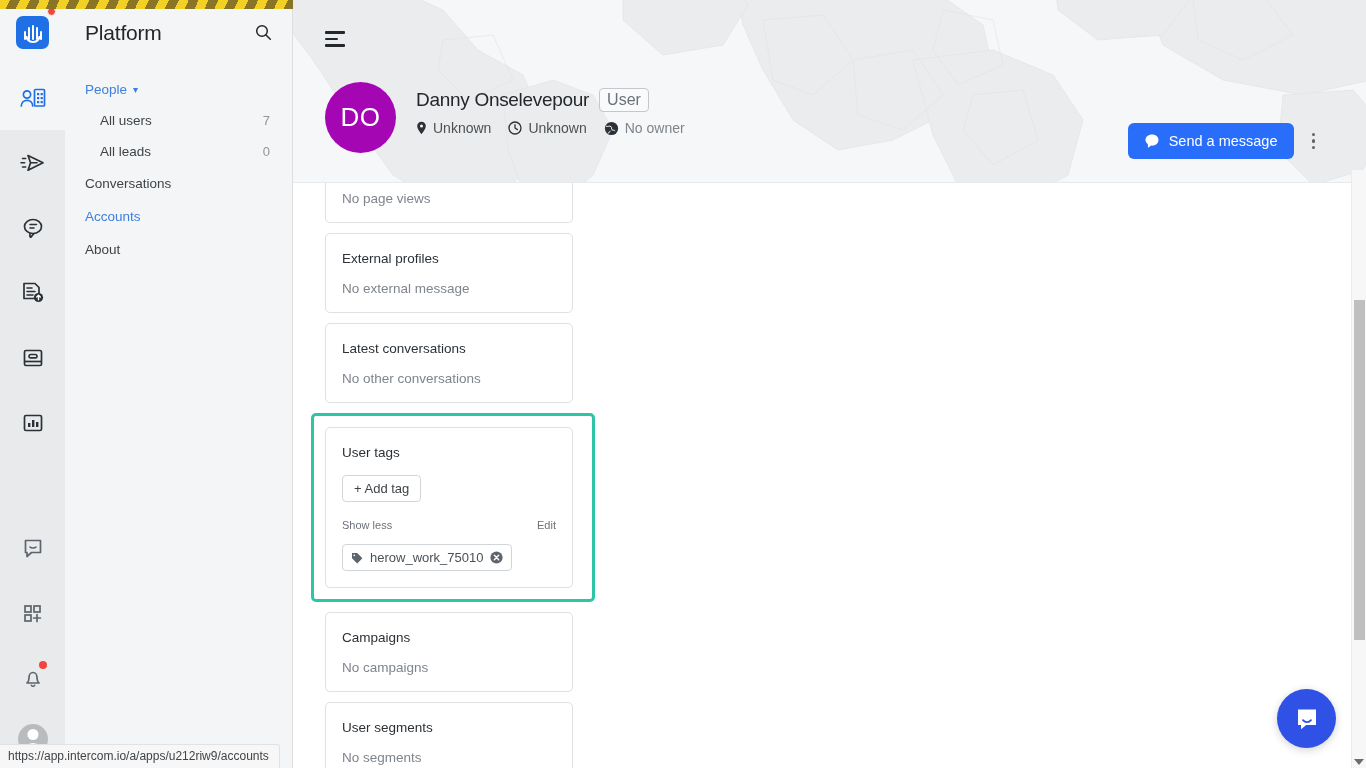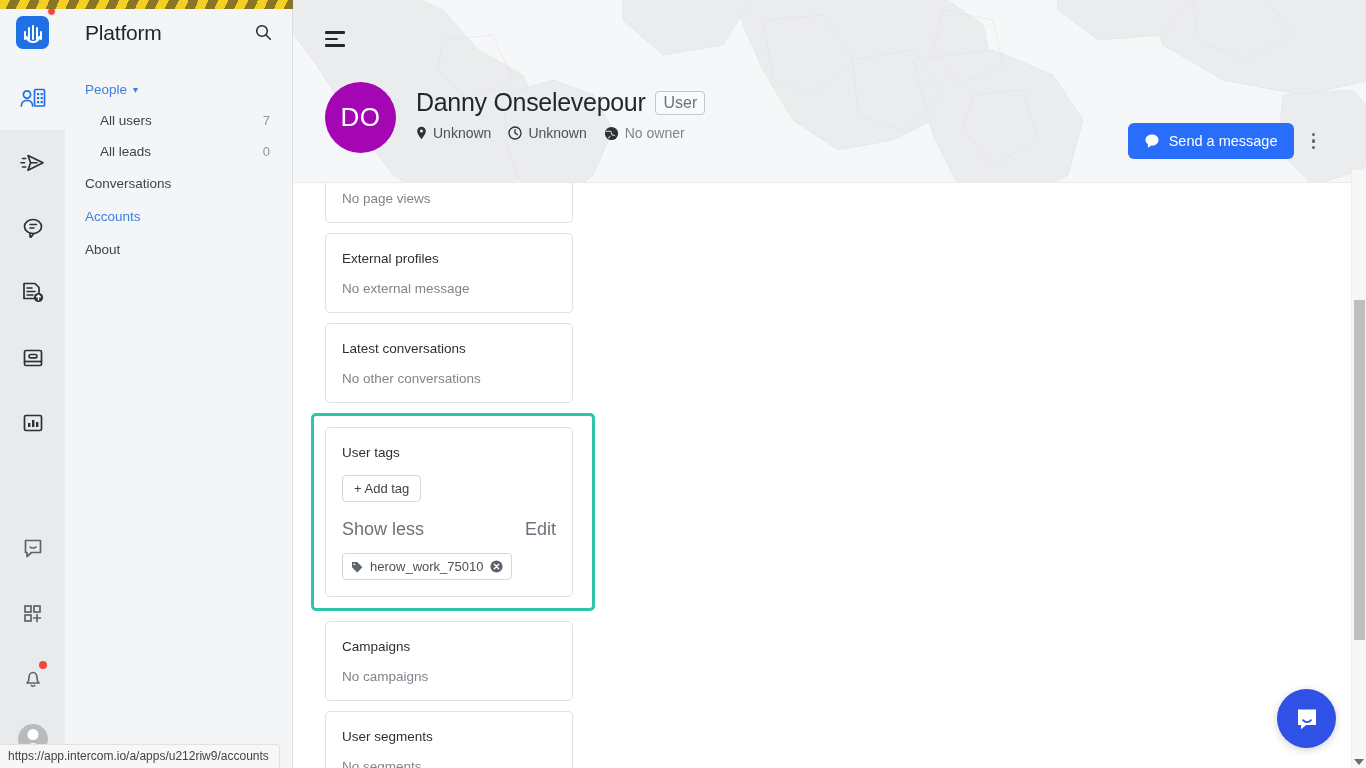--- a/index.html
+++ b/index.html
@@ -125,21 +125,21 @@
   .profile-row {
     position: absolute; left: 32px; top: 82px; display: flex; align-items: flex-start; z-index: 3;
   }
   .avatar {
     width: 71px; height: 71px; border-radius: 50%; background: #a506b4;
     display: flex; align-items: center; justify-content: center;
     color: #fff; font-size: 26px; letter-spacing: 0.5px;
   }
   .profile-text { margin-left: 20px; padding-top: 6px; }
   .name-row { display: flex; align-items: center; gap: 10px; }
-  .pname { font-size: 25px; color: #23272b; font-weight: 400; letter-spacing: -0.3px; }
+  .pname { font-size: 19px; color: #23272b; font-weight: 400; letter-spacing: -0.3px; }
   .badge {
     border: 1px solid #c4c8cc; border-radius: 4px; padding: 2px 7px;
     font-size: 16px; color: #6b7279; background: rgba(255,255,255,0.4);
   }
   .meta-row { display: flex; align-items: center; gap: 17px; margin-top: 8px; }
   .meta { display: flex; align-items: center; gap: 6px; font-size: 14px; color: #4b5155; }
   .meta.muted { color: #7e858b; }
 
   .header-actions {
     position: absolute; right: 47px; top: 123px; display: flex; align-items: center; gap: 14px; z-index: 3;
@@ -173,21 +173,21 @@
   }
   .card-wrap.highlight .card { margin-bottom: 0; }
 
   .add-tag-btn {
     display: inline-block; border: 1px solid #d3d6d9; border-radius: 4px;
     padding: 5px 11px; font-size: 13px; color: #3f4448; background: #fff; cursor: pointer;
     font-family: "Liberation Sans", sans-serif;
   }
   .tags-actions {
     display: flex; align-items: center; justify-content: space-between;
-    margin-top: 17px; font-size: 18px;
+    margin-top: 17px; font-size: 11px;
   }
   .tags-actions span { color: #6b7279; cursor: pointer; }
   .tag-pill {
     display: inline-flex; align-items: center; gap: 7px;
     border: 1px solid #d3d6d9; border-radius: 4px;
     padding: 5px 8px; margin-top: 13px; font-size: 13px; color: #4b5155;
     background: #fff;
   }
   .tag-x { cursor: pointer; display: flex; align-items: center; }
 

